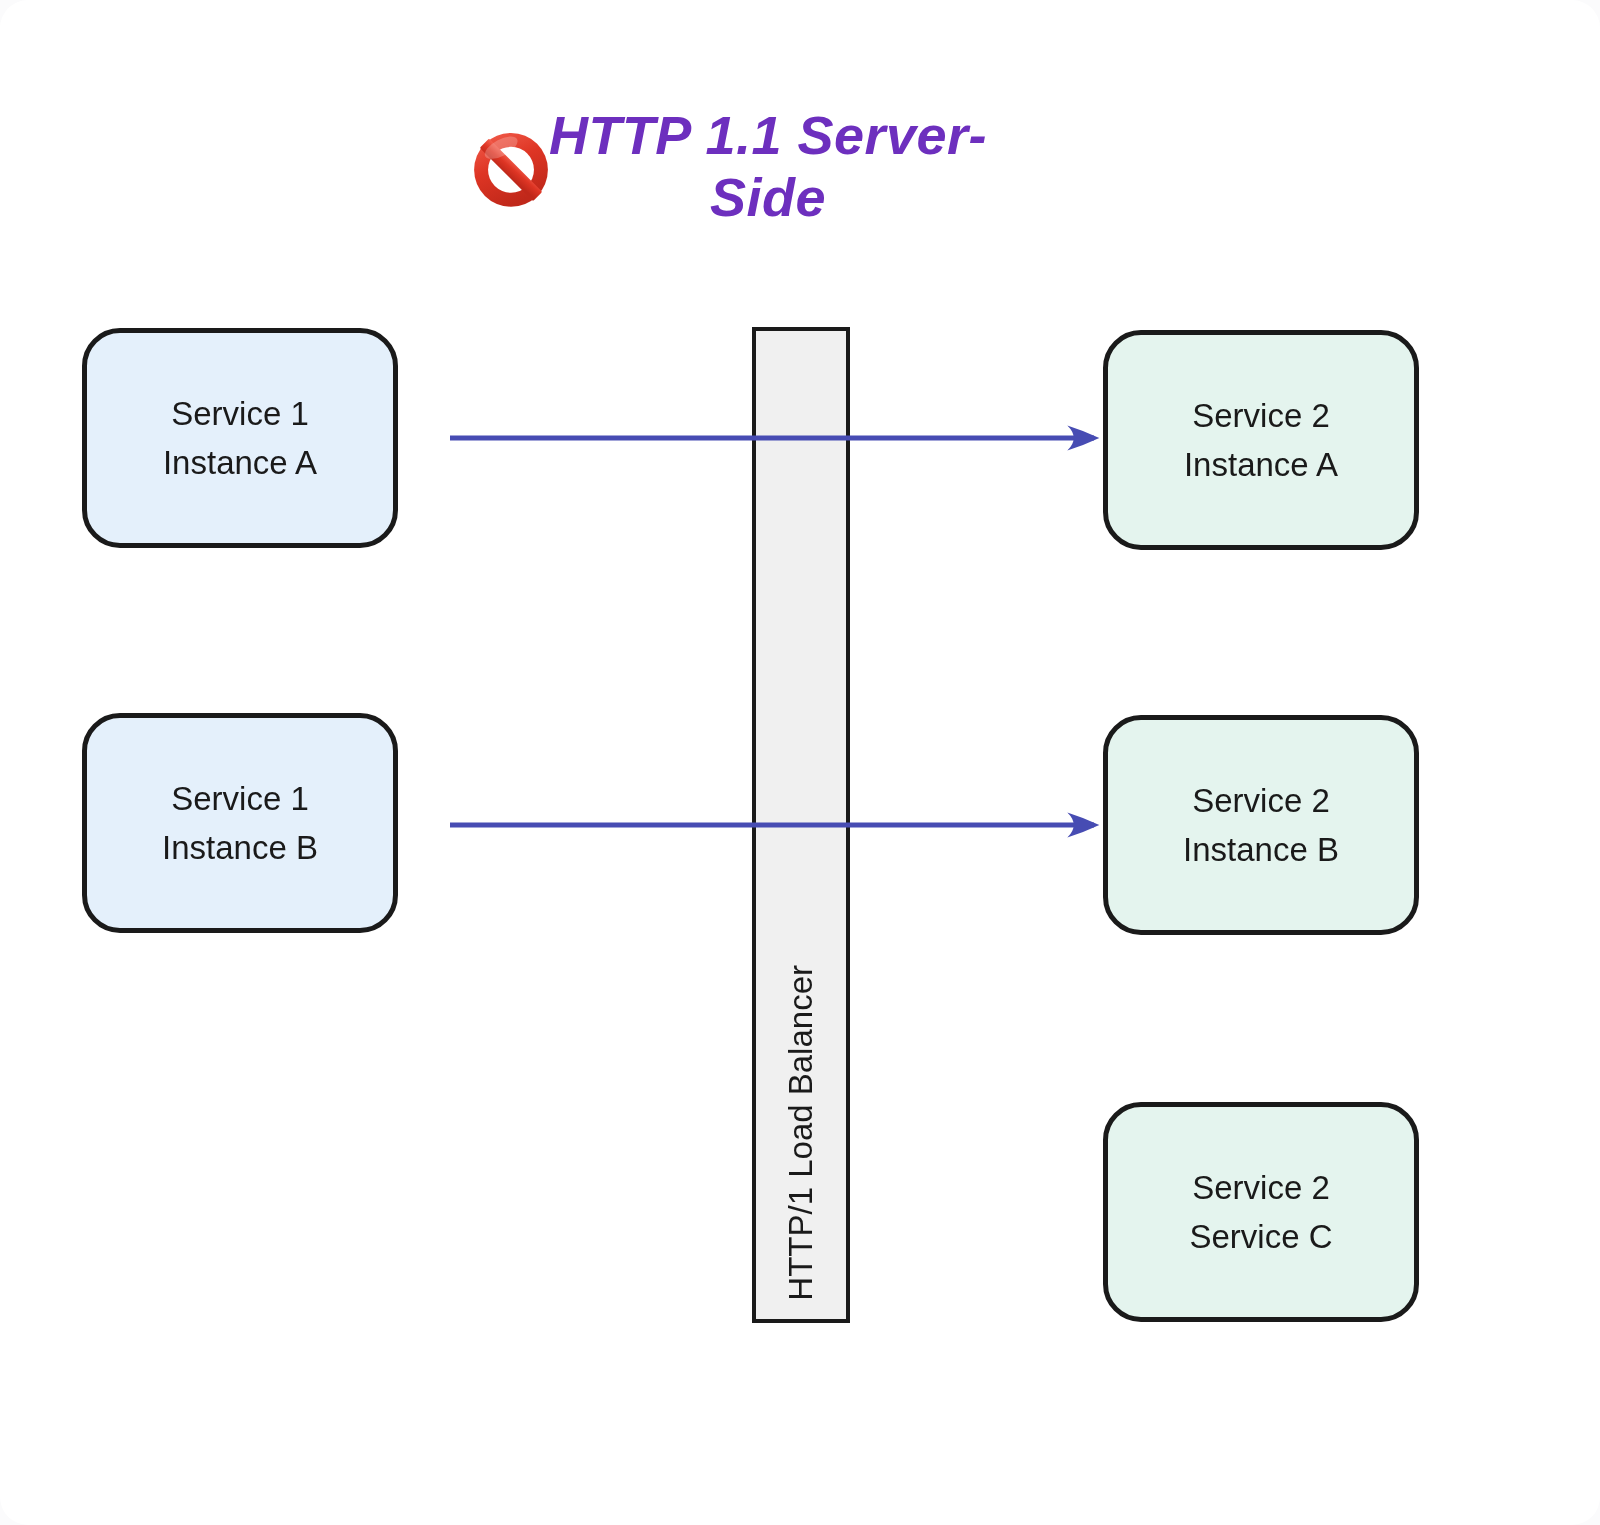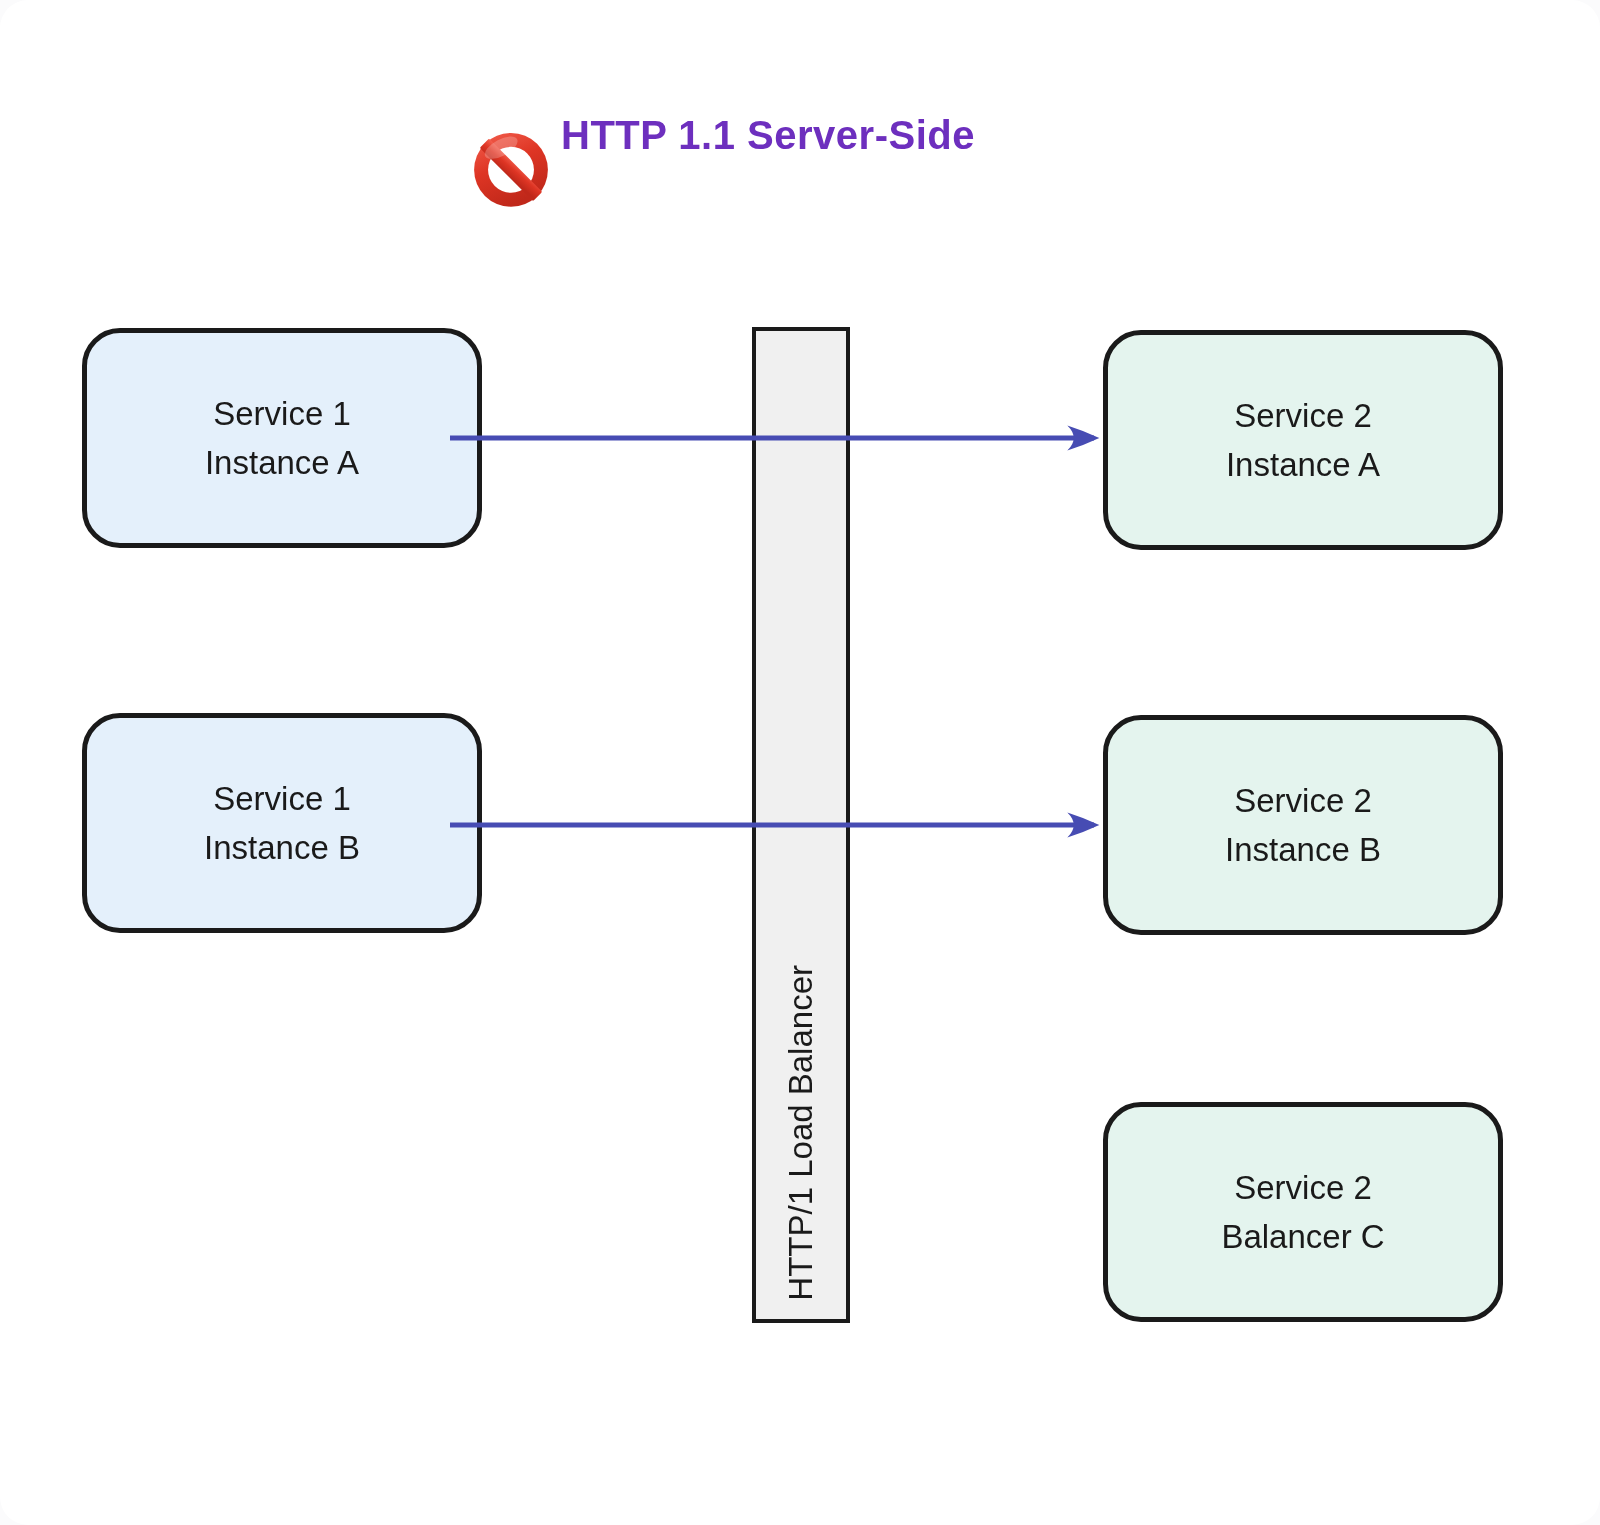--- a/index.html
+++ b/index.html
@@ -29,31 +29,32 @@
     top: 127px;
     width: 82px;
     height: 84px;
   }
   .diagram-title {
     position: absolute;
     left: 538px;
     top: 104px;
     width: 460px;
     text-align: center;
-    font-size: 40px;
+    font-size: 54px;
     line-height: 62px;
     font-weight: bold;
     color: var(--title, #6D2FBE);
     letter-spacing: 0.5px;
+    font-style: italic;
   }
 
   
   .node {
     position: absolute;
-    width: 400px;
+    width: 316px;
     height: 220px;
     box-sizing: border-box;
     border: 5px solid var(--node-border, #1a1a1a);
     border-radius: 38px;
     display: flex;
     flex-direction: column;
     align-items: center;
     justify-content: center;
     font-size: 33px;
     line-height: 49px;
@@ -149,21 +150,21 @@
       <div>Instance A</div>
     </div>
 
     <div class="node svc2" id="node-s2b">
       <div>Service 2</div>
       <div>Instance B</div>
     </div>
 
     <div class="node svc2" id="node-s2c">
       <div>Service 2</div>
-      <div>Balancer C</div>
+      <div>Service C</div>
     </div>
 
     <svg id="edges" width="1600" height="1525" viewBox="0 0 1600 1525" aria-hidden="true">
       <defs>
         <marker id="arrowhead" viewBox="0 0 12 12" markerUnits="userSpaceOnUse" markerWidth="36" markerHeight="32" refX="10" refY="6" orient="auto">
           <path d="M0,1.3 Q4.8,6 0,10.7 Q6,8.8 12,6 Q6,3.2 0,1.3 Z"></path>
         </marker>
       </defs>
       <line x1="450" y1="438" x2="1094" y2="438" marker-end="url(#arrowhead)"></line>
       <line x1="450" y1="825" x2="1094" y2="825" marker-end="url(#arrowhead)"></line>

